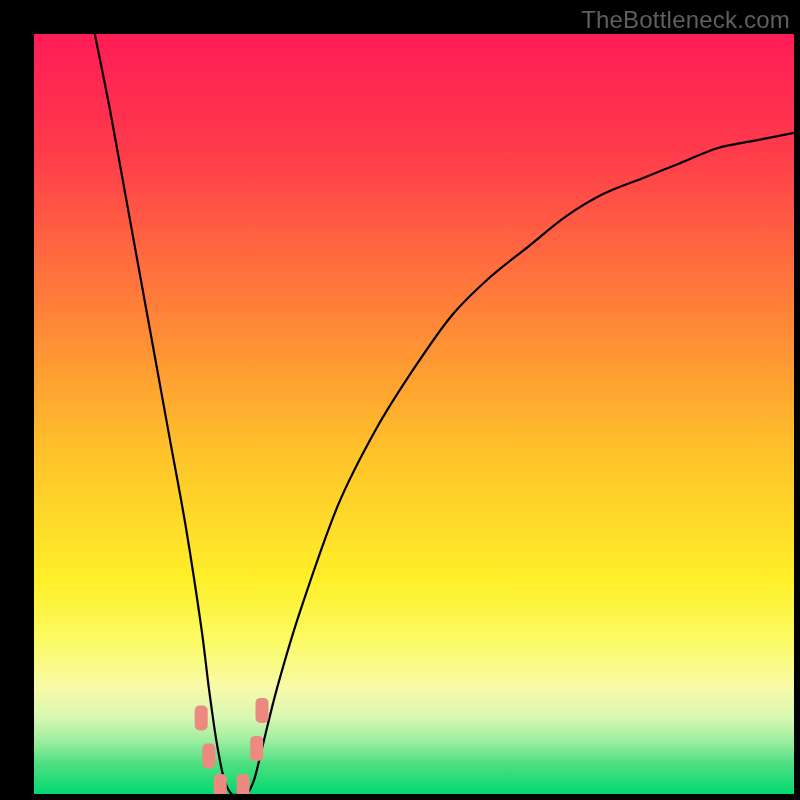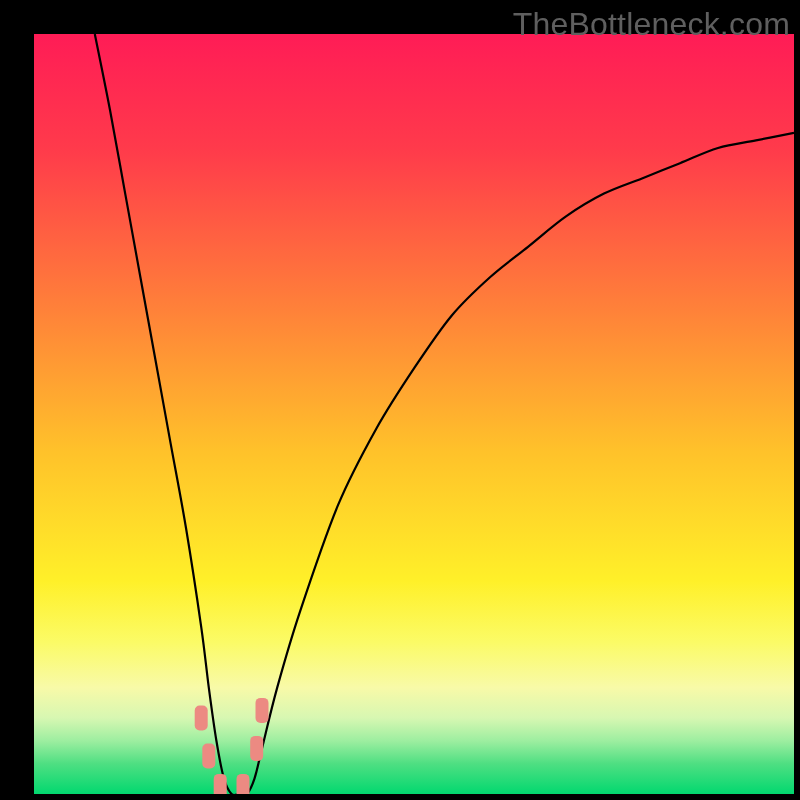--- a/index.html
+++ b/index.html
@@ -31,21 +31,21 @@
     position: absolute;
     left: 0;
     top: 0;
     width: 100%;
     height: 100%;
   }
   .watermark {
     position: absolute;
     top: 6px;
     right: 10px;
-    font-size: 32px;
+    font-size: 24px;
     color: #5f5f5f;
     font-weight: 500;
     letter-spacing: 0.2px;
     text-align: right;
   }
   svg.curve {
     position: absolute;
     left: 0;
     top: 0;
     width: 100%;

